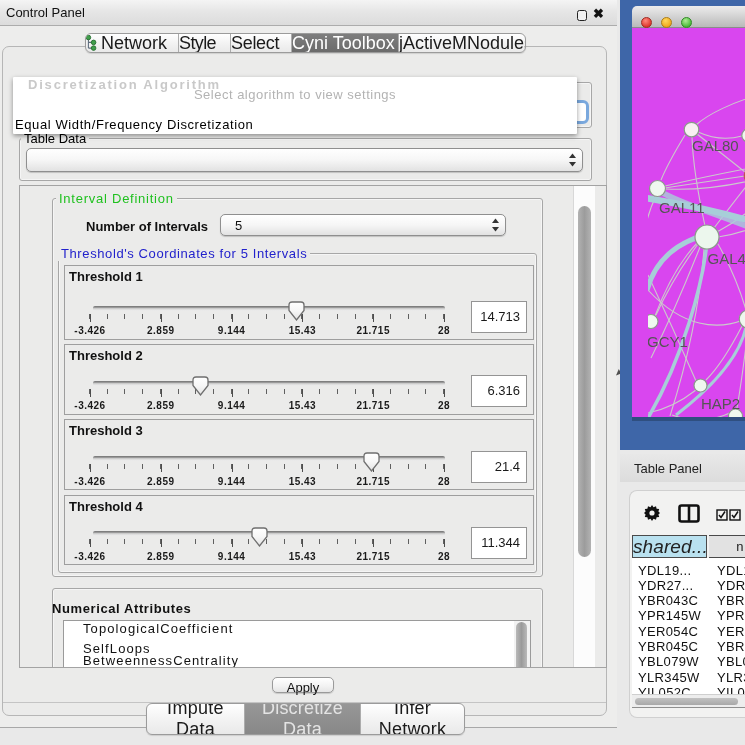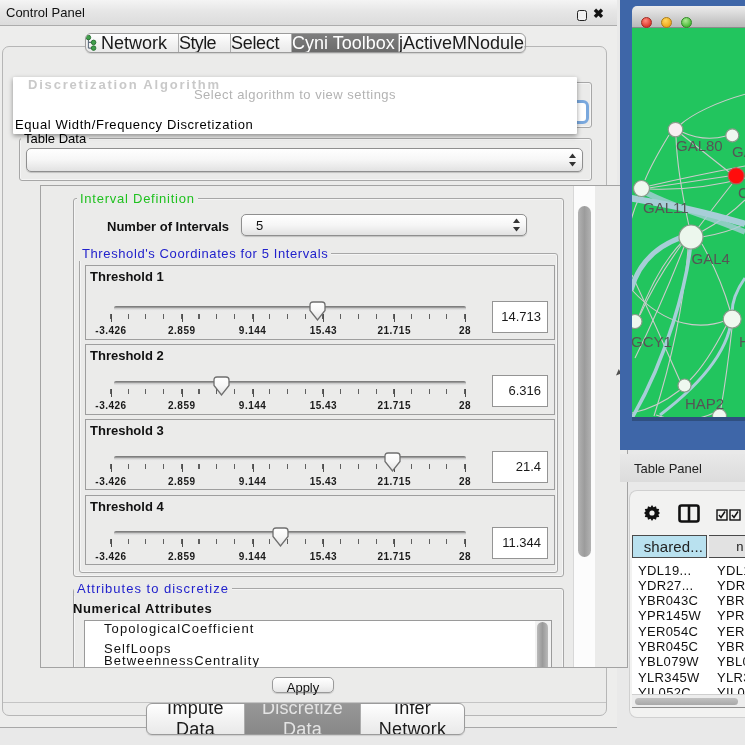--- a/index.html
+++ b/index.html
@@ -39,21 +39,21 @@
 .gtitle { position:absolute; font-size:13px; background:#ebebea; padding:0 3px; white-space:nowrap; }
 
 
 .combo { position:absolute; border:1px solid #8f8f8f; border-radius:5px;
   background:linear-gradient(180deg,#ffffff 0%,#f6f6f6 50%,#e2e2e2 100%);
   box-shadow:0 1px 1px rgba(0,0,0,0.18); font-size:13px; color:#111; }
 .combo .cv { position:absolute; left:14px; letter-spacing:0.75px; top:50%; transform:translateY(-50%); white-space:nowrap; }
 .stepper { position:absolute; right:5px; top:50%; transform:translateY(-50%); width:9px; height:14px; }
 
 
-#scrollpane { left:19px; top:185px; width:588px; height:483px; border:1px solid #a3a3a3; background:#ebebea; overflow:hidden;margin-left:21px; }
+#scrollpane { left:19px; top:185px; width:588px; height:483px; border:1px solid #a3a3a3; background:#ebebea; overflow:hidden; }
 #vsb { left:573px; top:186px; width:22px; height:481px; background:#fcfcfc; border-left:1px solid #d8d8d8; }
 #vsbthumb { left:578px; top:206px; width:13px; height:351px; border-radius:7px;
   background:linear-gradient(90deg,#b2b2b2,#9c9c9c 50%,#b2b2b2); }
 
 
 .tbox { position:absolute; left:64px; width:470px; border:1px solid #9e9e9e; background:#ebebea; }
 .tlabel { position:absolute; left:4px; top:3px; font-size:13px; font-weight:bold; color:#111; }
 .track { position:absolute; left:28px; width:352px; height:5px; border-radius:2px;
   background:linear-gradient(180deg,#7e7e7e 0%,#7e7e7e 22%,#bdbdbd 40%,#d9d9d9 60%,#efefef 100%); }
 .ticks { position:absolute; left:24px; width:356px; height:5px;
@@ -82,30 +82,30 @@
 #dapopup .r1 { position:absolute; left:0; right:0; top:10px; text-align:center; font-size:13px; color:#b3b3b3; letter-spacing:0.5px; }
 #dapopup .r2 { position:absolute; left:2px; top:25px; font-size:13px; font-weight:bold; color:#000; letter-spacing:1.2px; }
 #dapopup .r3 { position:absolute; left:2px; top:39.5px; font-size:13px; color:#000; letter-spacing:0.6px; }
 
 
 #netwin { left:620px; top:0; width:125px; height:450px; background:#3e66a8; }
 #netbar { left:632px; top:6px; width:113px; height:22px;
   background:linear-gradient(180deg,#ececec 0%,#d0d0d0 55%,#b9b9b9 100%);
   border-bottom:1px solid #8b8b8b; border-top-left-radius:5px; }
 .light { position:absolute; top:11px; width:11px; height:11px; border-radius:50%; }
-#netcanvas { left:632px; top:28px; width:113px; height:389px; background:#22c55e; overflow:hidden; }
+#netcanvas { left:632px; top:28px; width:113px; height:389px; background:#d946ef; overflow:hidden;padding-left:16px; }
 #netshadow { left:632px; top:417px; width:113px; height:4px; background:#2f4f80; }
 
 #tpbar { left:620px; top:454px; width:125px; height:28px; background:linear-gradient(180deg,#e8e8e8,#dcdcdc); }
 #tpbar .t { position:absolute; left:14px; top:7px; font-size:13px; color:#222; }
 #tpanel { left:629px; top:490px; width:116px; height:228px; background:#f2f2f1;
   border:1px solid #d0d0d0; border-right:none; border-top-left-radius:8px; border-bottom-left-radius:8px; }
 
 #tphead1 { left:632px; top:535px; width:75px; height:23px; background:#b9e1ef; border:1.5px solid #4a4a4a;
-  font-size:15px; color:#222; text-align:right; padding-right:3px; line-height:21px; letter-spacing:0.1px; }
+  font-size:19px; color:#222; text-align:right; padding-right:3px; line-height:21px; letter-spacing:0.1px;font-style:italic; }
 #tphead2 { left:708.5px; top:535px; width:37px; height:23px; background:#e2e2e2;
   border-top:1.5px solid #4a4a4a; border-bottom:1.5px solid #4a4a4a;
   font-size:13px; color:#222; text-align:right; padding-right:2px; line-height:21px; }
 #tbody { left:632px; top:558px; width:113px; height:139px; background:#ffffff; font-size:13px; color:#111; }
 .trow { position:absolute; height:15.3px; width:113px;text-align:center; }
 .trow .c1 { position:absolute; left:6px; top:0; letter-spacing:0.35px; }
 .trow .c2 { position:absolute; left:85px; top:0; letter-spacing:0.35px; }
 #hsb { left:632px; top:694px; width:113px; height:13px; background:#ededed; border-top:1px solid #cfcfcf; }
 #hsbthumb { left:635px; top:697.5px; width:103px; height:7px; border-radius:3.5px;
   background:linear-gradient(180deg,#c2c2c2,#a8a8a8); }
@@ -272,21 +272,20 @@
             <stop offset="0.5" stop-color="#f6f6f6"></stop>
             <stop offset="1" stop-color="#e3e3e3"></stop>
           </linearGradient>
         </defs>
     <path d="M1 4 Q1 1 4 1 L13 1 Q16 1 16 4 L16 9.5 L8.5 19 L1 9.5 Z" fill="url(#gtb4)" stroke="#6f6f6f" stroke-width="1.3"></path>
       </svg>
       <div class="tfield" style="top:31px">11.344</div>
     </div>
 
   <div class="grp" style="left:32px; top:402px; width:491px; height:120px;"></div>
-  <div class="gtitle" style="left:33px; top:395px; color:#2222cc; letter-spacing:1.0px;">Attributes to discretize</div>
   <div class="abs" style="left:32px; top:415px; font-size:13px; font-weight:bold; color:#111; letter-spacing:0.6px;">Numerical Attributes</div>
   <div class="abs" style="left:43px; top:434px; width:468px; height:60px; background:#fff; border:1px solid #9a9a9a; font-size:13px; color:#111;">
     <div style="padding-left:19px; height:16px; line-height:16px; letter-spacing:1.1px;">TopologicalCoefficient</div>
     <div style="padding-left:19px; height:16px; line-height:16px; padding-top:4px; letter-spacing:1.1px;">SelfLoops</div>
     <div style="padding-left:19px; height:16px; line-height:16px; letter-spacing:1.1px;">BetweennessCentrality</div>
   </div>
   <div class="abs" style="left:494px; top:435px; width:16px; height:58px; background:#f2f2f2;"></div>
   <div class="abs" style="left:496px; top:436px; width:11px; height:56px; border-radius:6px; background:linear-gradient(90deg,#b9b9b9,#9a9a9a 50%,#b9b9b9);"></div>
 </div>
 <div class="abs" id="vsb"></div>

